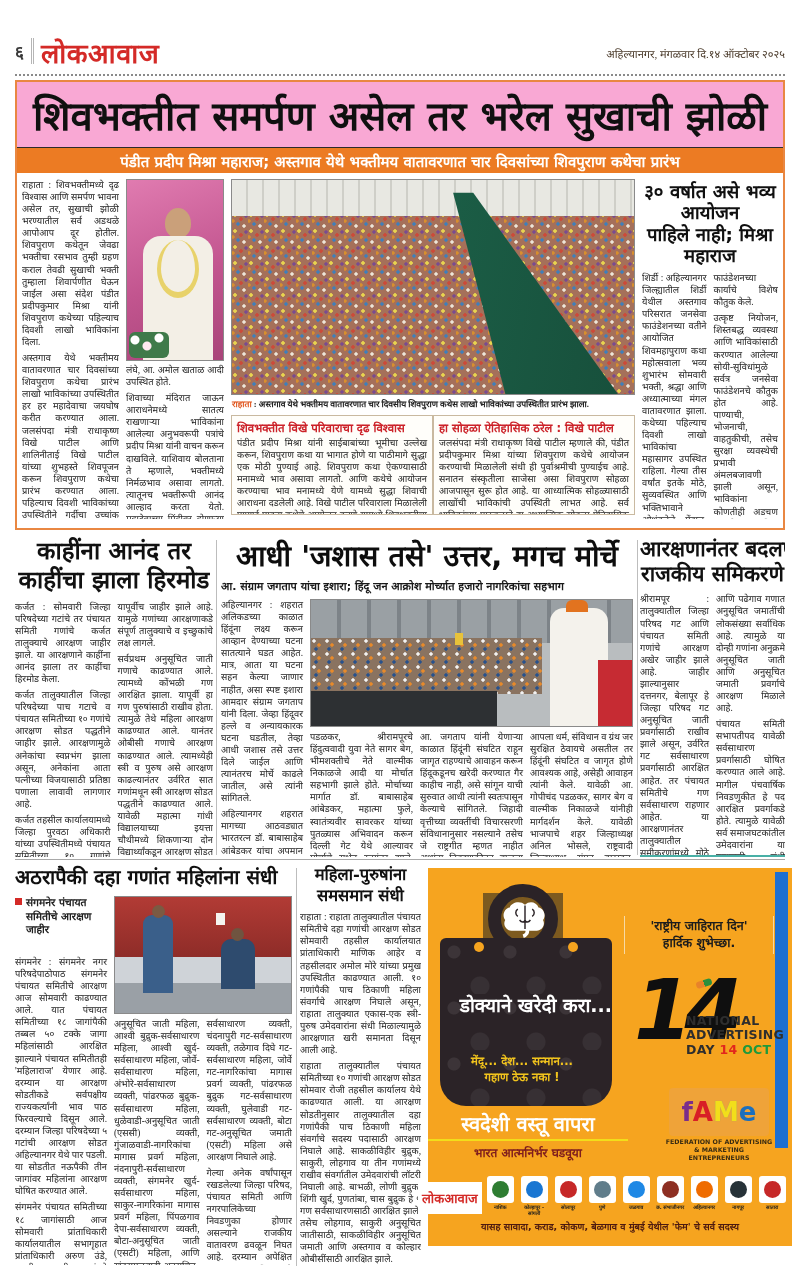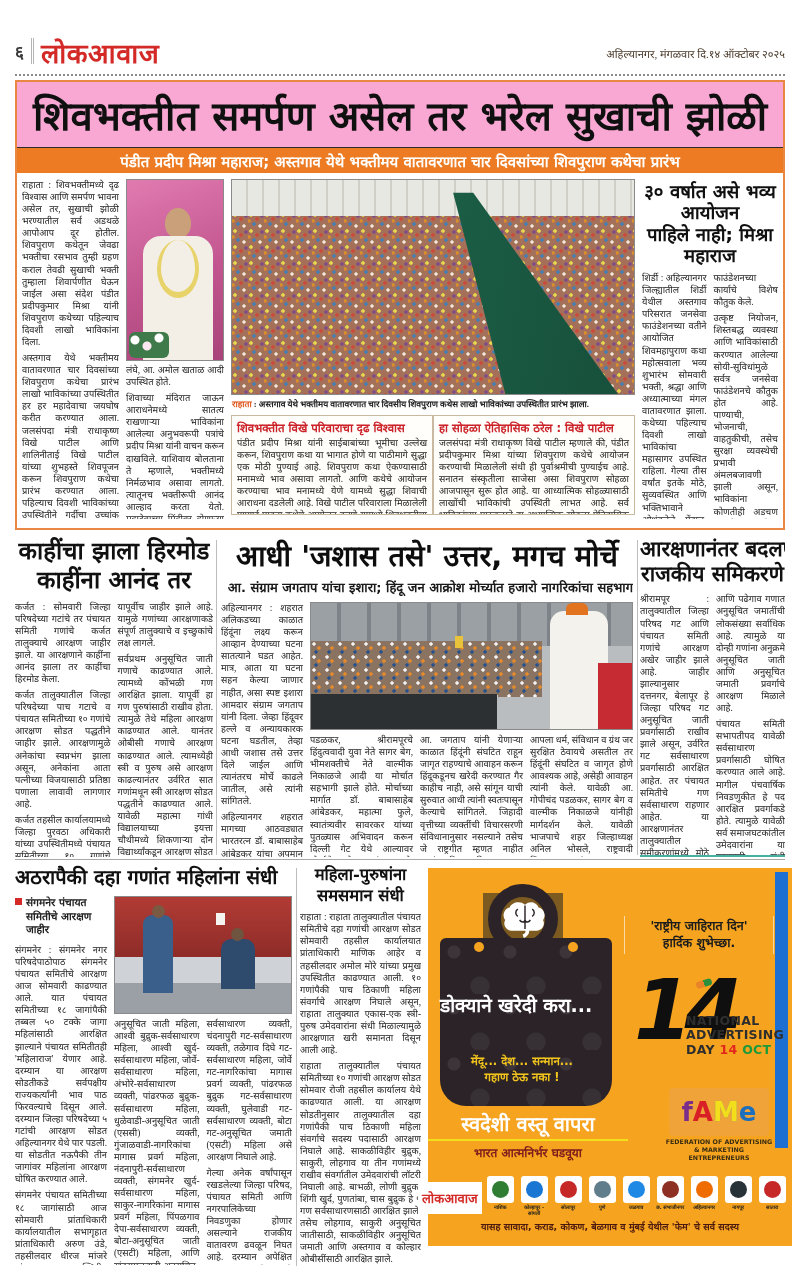--- a/index.html
+++ b/index.html
@@ -59,21 +59,21 @@
   .side-head { font-family:"DejaVu Sans",sans-serif; font-size:18.5px; line-height:1.15; font-weight:800; color:#101010; text-align:center; margin:2px 0 6px 0; }
   .cols2 { columns:2; column-gap:7px; }
   .cols3 { columns:3; column-gap:7px; }
   
   .vr { position:absolute; width:1px; background:#bdbdbd; }
   .hr { position:absolute; height:1px; background:#a8a8a8; }
   .mid-left { position:absolute; left:15px; top:537px; width:198px; height:320px; overflow:hidden; }
   .mid-left h2 { font-family:"DejaVu Sans",sans-serif; font-size:24px; line-height:1.2; font-weight:800; text-align:center; color:#111; margin-bottom:6px; }
   .mid-center { position:absolute; left:221px; top:535px; width:412px; height:322px; overflow:hidden; }
   .mid-center h2 { font-family:"DejaVu Sans",sans-serif; font-size:29px; font-weight:800; text-align:center; color:#0d0d0d; white-space:nowrap; }
-  .mid-center .sub { font-family:"DejaVu Sans",sans-serif; font-size:13px; font-weight:700; text-align:right; color:#1a1a1a; margin:4px 0 6px 0; }
+  .mid-center .sub { font-family:"DejaVu Sans",sans-serif; font-size:11px; font-weight:700; text-align:left; color:#1a1a1a; margin:4px 0 6px 0; }
   .mc-body { display:flex; gap:7px; }
   .mc-c1 { width:82px; }
   .mc-rt { flex:1; }
   
   .photo-morcha { height:128px; margin-bottom:4px; background:#b9bdbf; }
   .photo-morcha .bld { position:absolute; left:0; top:0; width:100%; height:34%;
       background:repeating-linear-gradient(90deg,#9aa0a4 0 26px,#7d8388 26px 30px),linear-gradient(#c6c9cb,#a9adb0); }
   .photo-morcha .crowd { position:absolute; left:0; top:30%; width:72%; height:45%;
       background-color:#8a7360;
       background-image:radial-gradient(circle at 3px 3px,#f2f2f2 1.4px,transparent 2px),radial-gradient(circle at 8px 7px,#e88a2a 1.4px,transparent 2px),radial-gradient(circle at 5px 11px,#27518c 1.4px,transparent 2px);
@@ -81,21 +81,21 @@
   .photo-morcha .stage { position:absolute; left:0; bottom:0; width:58%; height:28%; background:#2d3033; }
   .photo-morcha .speaker { position:absolute; right:24px; top:8px; width:58px; height:120px; border-radius:14px 14px 0 0; background:#f4f2ec; }
   .photo-morcha .cap { position:absolute; right:44px; top:0; width:22px; height:12px; border-radius:6px 6px 0 0; background:#e2731f; }
   .photo-morcha .podium { position:absolute; right:0; bottom:0; width:34px; height:66px; background:#c62b33; }
   .photo-morcha .flag { position:absolute; left:45%; top:26%; width:8px; height:12px; background:#e8c23a; }
   .mid-right { position:absolute; left:640px; top:537px; width:145px; height:320px; overflow:hidden; border-bottom:2px solid #49b0a6; }
   .mid-right h2 { font-family:"DejaVu Sans",sans-serif; font-size:21px; line-height:1.2; font-weight:800; text-align:center; color:#111; margin-bottom:6px; white-space:nowrap; }
   
   .bot-left { position:absolute; left:15px; top:863px; width:277px; height:402px; overflow:hidden; }
   .bot-left h2 { font-family:"DejaVu Sans",sans-serif; font-size:20px; font-weight:800; color:#101010; margin-bottom:6px; white-space:nowrap; }
-  .kicker { font-family:"DejaVu Sans",sans-serif; font-size:10.5px; font-weight:700; color:#222; line-height:1.3; margin-bottom:7px; position:relative; padding-left:11px; }
+  .kicker { font-family:"DejaVu Sans",sans-serif; font-size:10.5px; font-weight:700; color:#222; line-height:1.3; margin-bottom:19px; position:relative; padding-left:11px; }
   .kicker .sq { position:absolute; left:0; top:2px; width:7px; height:7px; background:#d42a27; }
   .bl-body { display:flex; gap:7px; }
   .bl-c1 { width:92px; }
   .bl-rt { flex:1; }
   
   .photo-meet { height:118px; margin-bottom:4px; background:#cfd3d8; }
   .photo-meet .wall { position:absolute; left:0; top:0; width:100%; height:52%; background:linear-gradient(#b23b35,#8e2c28); }
   .photo-meet .table { position:absolute; left:0; bottom:0; width:100%; height:26%; background:#9aa0a6; }
   .photo-meet .p1 { position:absolute; left:28px; top:18px; width:30px; height:78px; border-radius:9px 9px 0 0; background:#3a5f8a; }
   .photo-meet .p1h { position:absolute; left:37px; top:8px; width:13px; height:13px; border-radius:50%; background:#7a5a43; }
@@ -106,21 +106,21 @@
   .bot-mid h2 { font-family:"DejaVu Sans",sans-serif; font-size:16.5px; line-height:1.25; font-weight:800; text-align:center; color:#111; margin-bottom:5px; }
   
   .ad { position:absolute; left:428px; top:868px; width:364px; height:378px; background:#f6a41f; overflow:visible; }
   .ad-blue { position:absolute; left:347px; top:4px; width:13px; height:276px; background:#1d6fd1; }
   .ad-brown { position:absolute; left:55px; top:25px; width:80px; height:70px; background:#7d5a1f; }
   .ad-arch { position:absolute; left:60px; top:16px; width:70px; height:70px; border-radius:50%; border:13px solid #2b2327; }
   .ad-brain { position:absolute; left:70px; top:30px; width:54px; height:44px; }
   .ad-bag { position:absolute; left:12px; top:70px; width:172px; height:168px; background:#2b2327; border-radius:6px 6px 26px 26px;
       background-image:radial-gradient(circle at 14px 14px, rgba(255,255,255,.08) 6px, transparent 7px),radial-gradient(circle at 40px 48px, rgba(255,255,255,.06) 9px, transparent 10px); background-size:56px 56px; }
   .ad-dot { position:absolute; top:74px; width:10px; height:10px; border-radius:50%; background:#f6a41f; }
-  .ad-bag-title { position:absolute; left:12px; top:124px; width:172px; text-align:left; font-family:"DejaVu Sans",sans-serif; font-size:19px; font-weight:800; color:#ffffff; }
+  .ad-bag-title { position:absolute; left:12px; top:124px; width:172px; text-align:right; font-family:"DejaVu Sans",sans-serif; font-size:19px; font-weight:800; color:#ffffff; }
   .ad-bag-sub { position:absolute; left:12px; top:186px; width:164px; text-align:center; font-family:"DejaVu Sans",sans-serif; font-size:11.5px; font-weight:700; color:#f2c41d; line-height:1.35; }
   .ad-greet { position:absolute; left:196px; top:48px; width:150px; text-align:center; font-family:"DejaVu Sans",sans-serif; font-size:12.5px; font-weight:700; color:#1c1c1c; line-height:1.35; border-left:1px solid #f7d9a4; border-right:1px solid #f7d9a4; padding:2px 4px; }
   .ad-num { position:absolute; left:206px; top:100px; font-family:"DejaVu Sans",sans-serif; font-style:italic; font-size:84px; font-weight:800; color:#0f0f0f; letter-spacing:-8px; line-height:1; }
   .ad-num-accent { position:absolute; left:268px; top:112px; width:16px; height:7px; background:linear-gradient(90deg,#e8832a 50%,#2c8f3c 50%); border-radius:3px; transform:rotate(-18deg); }
   .ad-nat { position:absolute; left:258px; top:146px; font-family:"DejaVu Sans",sans-serif; font-size:12.5px; font-weight:700; color:#2e2e2e; line-height:1.15; letter-spacing:.3px; }
   .ad-nat .d14 { color:#e2261d; } .ad-nat .oct { color:#1e9a3c; }
   .ad-fame { position:absolute; left:237px; top:220px; width:108px; text-align:center; }
   .ad-fame .tile { width:100px; height:48px; margin:0 auto; background:#efa339; border-radius:4px; display:flex; align-items:center; justify-content:center; font-family:"DejaVu Sans",sans-serif; font-size:26px; font-weight:800; }
   .ad-fame .f1{color:#7b2d8b}.ad-fame .f2{color:#d81f26}.ad-fame .f3{color:#f2de1a; text-shadow:0 0 1px #9a6;}.ad-fame .f4{color:#1c6fbd}
   .ad-fame .cap { font-family:"DejaVu Sans",sans-serif; font-size:6.3px; font-weight:700; color:#3a2c12; margin-top:2px; line-height:1.3; }
@@ -201,22 +201,22 @@
       </div>
     </div>
   </div>
 
   <div class="vr" style="left:216px; top:540px; height:315px;"></div>
   <div class="vr" style="left:637px; top:540px; height:315px;"></div>
   <div class="hr" style="left:15px; top:859px; width:770px;"></div>
 
   <div class="mid-left">
     <h2>
+      <div>काहींना आनंद तर</div>
       <div>काहींचा झाला हिरमोड</div>
-      <div>काहींना आनंद तर</div>
     </h2>
     <div class="cols2">
       <p class="t">कर्जत : सोमवारी जिल्हा परिषदेच्या गटांचे तर पंचायत समिती गणांचे कर्जत तालुक्याचे आरक्षण जाहीर झाले. या आरक्षणाने काहींना आनंद झाला तर काहींचा हिरमोड केला.</p>
       <p class="t">कर्जत तालुक्यातील जिल्हा परिषदेच्या पाच गटाचे व पंचायत समितीच्या १० गणांचे आरक्षण सोडत पद्धतीने जाहीर झाले. आरक्षणामुळे अनेकांचा स्वप्नभंग झाला असून, अनेकांना आता पत्नीच्या विजयासाठी प्रतिष्ठा पणाला लावावी लागणार आहे.</p>
       <p class="t">कर्जत तहसील कार्यालयामध्ये जिल्हा पुरवठा अधिकारी यांच्या उपस्थितीमध्ये पंचायत समितीच्या १० गणांचे आरक्षण सोडत पद्धतीने तहसीलदार गुरू बिराजदार, नायब तहसीलदार, निवडणूक नायब तहसीलदार योगेश जाधव यांच्या उपस्थितीत काढण्यात आले.</p>
       <p class="t">कर्जत पंचायत समितीने सभापती पदाचे आरक्षण ओबीसी महिला या पदासाठी यापूर्वीच जाहीर झाले आहे. यामुळे गणांच्या आरक्षणाकडे संपूर्ण तालुक्याचे व इच्छुकांचे लक्ष लागले.</p>
       <p class="t">सर्वप्रथम अनुसूचित जाती गणाचे काढण्यात आले. त्यामध्ये कोंभळी गण आरक्षित झाला. यापूर्वी हा गण पुरुषांसाठी राखीव होता. त्यामुळे तेथे महिला आरक्षण काढण्यात आले. यानंतर ओबीसी गणाचे आरक्षण काढण्यात आले. त्यामध्येही स्त्री व पुरुष असे आरक्षण काढल्यानंतर उर्वरित सात गणांमधून स्त्री आरक्षण सोडत पद्धतीने काढण्यात आले. यावेळी महात्मा गांधी विद्यालयाच्या इयत्ता चौथीमध्ये शिकणाऱ्या दोन विद्यार्थ्यांकडून आरक्षण सोडत पूर्ण करण्यात आली. या संपूर्ण सोडतीचे व्हिडिओ चित्रीकरण देखील करण्यात आले. निवडणूक आयोगाच्या निर्देशानुसार गणांसाठी आरक्षण कशा पद्धतीने काढले, याची माहिती तहसीलदार गुरू बिराजदार यांनी दिली.</p>
     </div>
   </div>
 

